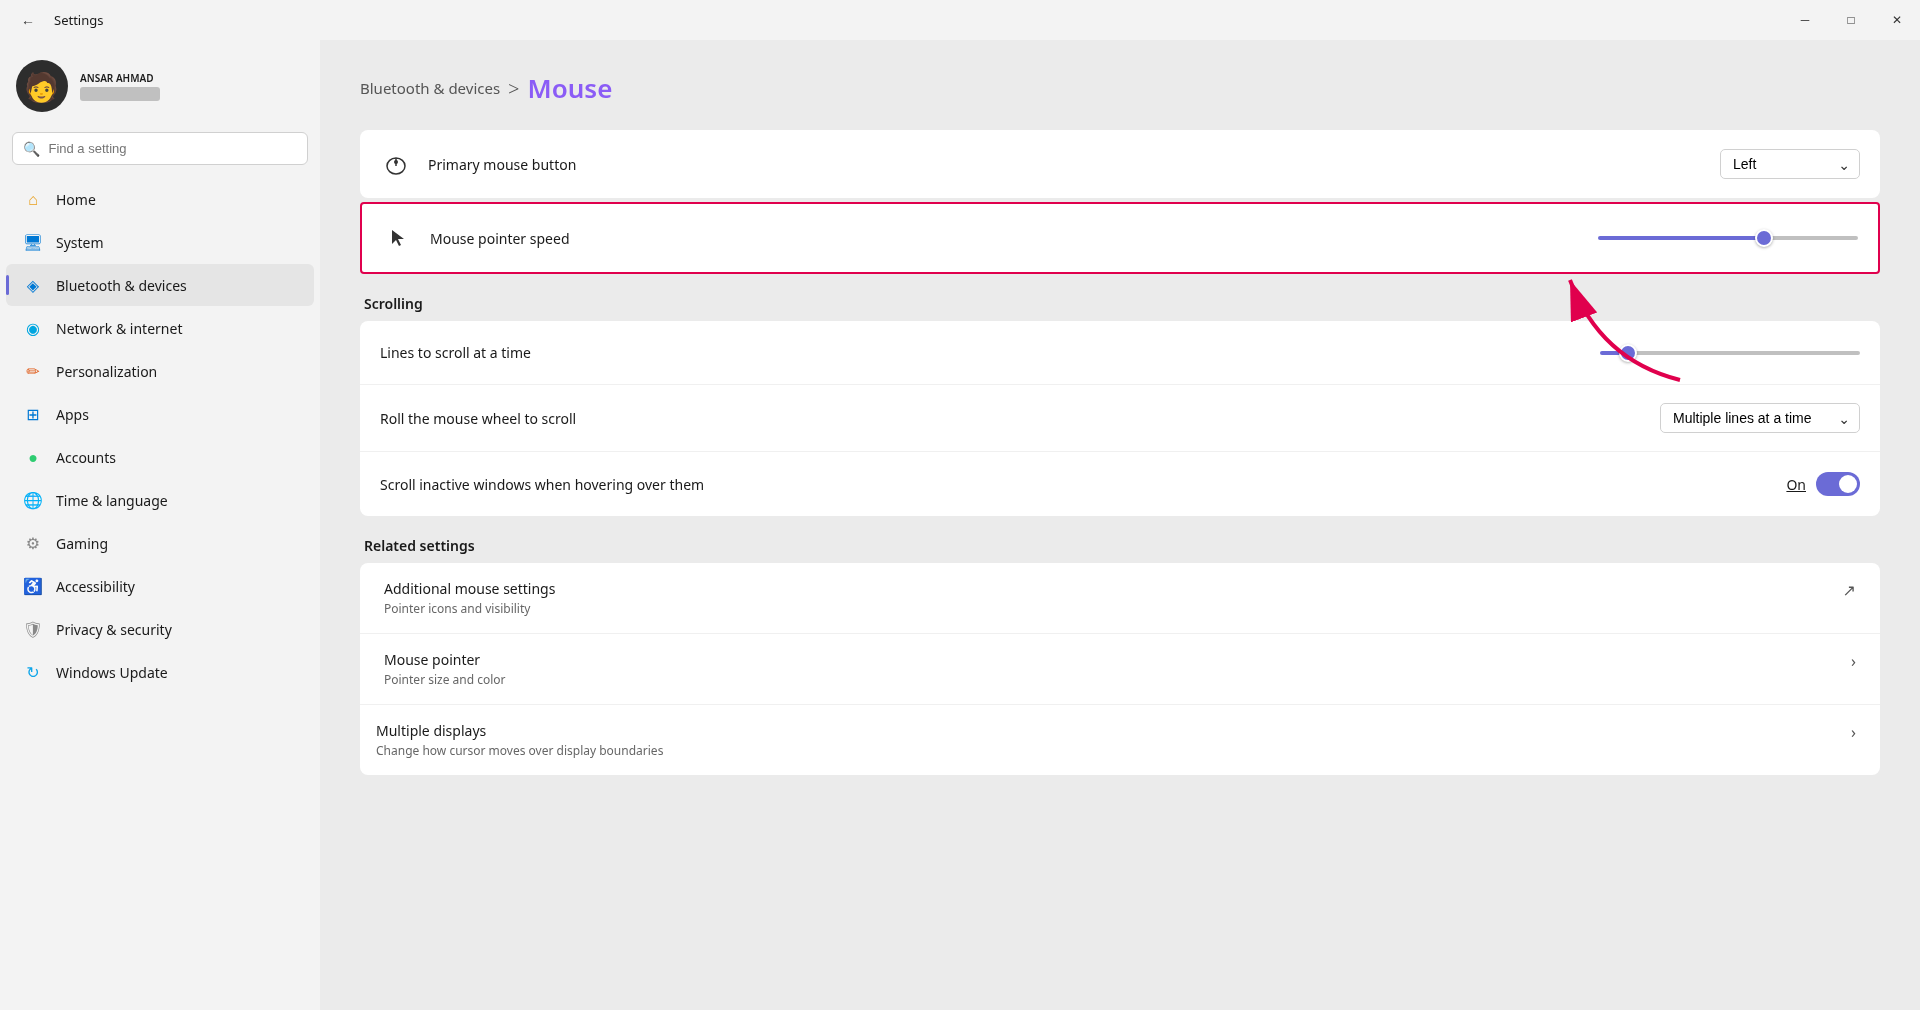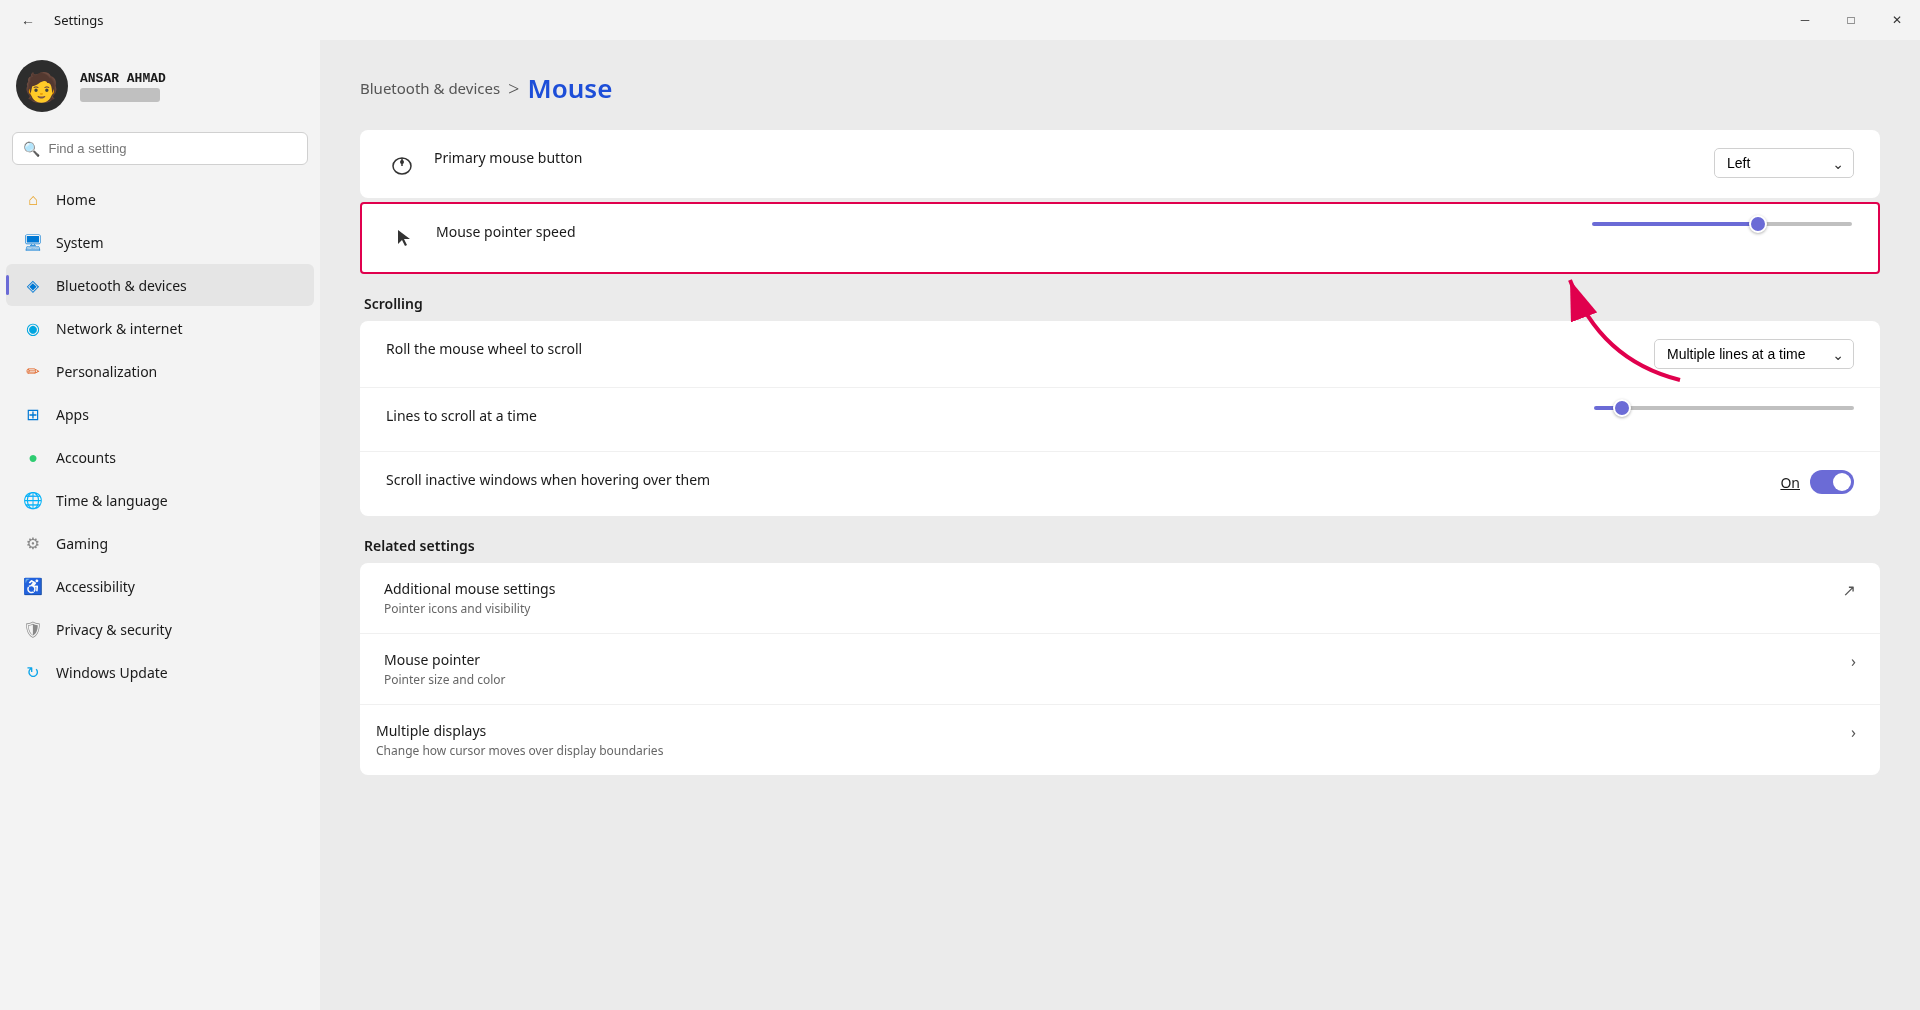--- a/index.html
+++ b/index.html
@@ -94,24 +94,23 @@
       border-radius: 50%;
       background: #2d2d2d;
       overflow: hidden;
       flex-shrink: 0;
       display: flex;
       align-items: center;
       justify-content: center;
       font-size: 22px;
     }
     .user-name {
-      font-size: 13px;
+      font-size: 10px;
       font-weight: 600;
       color: #1a1a1a;
-      font-family: Liberation Mono, monospace;
     }
     .user-sub {
       font-size: 12px;
       color: #555;
       margin-top: 2px;
       background: #c0c0c0;
       border-radius: 3px;
       width: 80px;
       height: 14px;
     }
@@ -190,39 +189,39 @@
       font-size: 15px;
       color: #555;
       margin-bottom: 24px;
       display: flex;
       align-items: center;
       gap: 8px;
     }
     .breadcrumb-current {
       font-size: 26px;
       font-weight: 600;
-      color: #1d4ed8;
+      color: #8b5cf6;
     }
     .breadcrumb-sep {
       font-size: 20px;
       color: #555;
       font-weight: 300;
     }
 
     
     .settings-card {
       background: white;
       border-radius: 8px;
       margin-bottom: 4px;
       overflow: hidden;
     }
     .settings-row {
       display: flex;
-      align-items: flex-start;
-      padding: 18px 26px;
+      align-items: center;
+      padding: 18px 20px;
       border-bottom: 1px solid #f0f0f0;
       min-height: 64px;
     }
     .settings-row:last-child { border-bottom: none; }
     .settings-row-icon {
       width: 32px;
       height: 32px;
       margin-right: 16px;
       display: flex;
       align-items: center;
@@ -542,41 +541,41 @@
           </defs>
           <path d="M140 130 Q60 110 30 30" stroke="#e0004d" stroke-width="4" fill="none" marker-end="url(#arrowhead)"></path>
         </svg>
       </div>
 
       <div class="section-heading">Scrolling</div>
 
       <div class="settings-card">
 
         <div class="settings-row">
+          <span class="settings-row-label">Lines to scroll at a time</span>
+          <div class="settings-row-control">
+            <div class="slider-wrap">
+              <input type="range" class="slider-small" min="0" max="100" value="8" style="">
+            </div>
+          </div>
+        </div>
+
+        <div class="settings-row">
           <span class="settings-row-label">Roll the mouse wheel to scroll</span>
           <div class="settings-row-control">
             <div class="dropdown-wrap">
               <select class="dropdown" style="min-width:200px;">
                 <option>Multiple lines at a time</option>
                 <option>One screen at a time</option>
               </select>
             </div>
           </div>
         </div>
 
         <div class="settings-row">
-          <span class="settings-row-label">Lines to scroll at a time</span>
-          <div class="settings-row-control">
-            <div class="slider-wrap">
-              <input type="range" class="slider-small" min="0" max="100" value="8" style="">
-            </div>
-          </div>
-        </div>
-
-        <div class="settings-row">
           <span class="settings-row-label">Scroll inactive windows when hovering over them</span>
           <div class="settings-row-control toggle-wrap">
             <span class="toggle-label">On</span>
             <div class="toggle"></div>
           </div>
         </div>
       </div>
 
       <div class="section-heading">Related settings</div>
 

